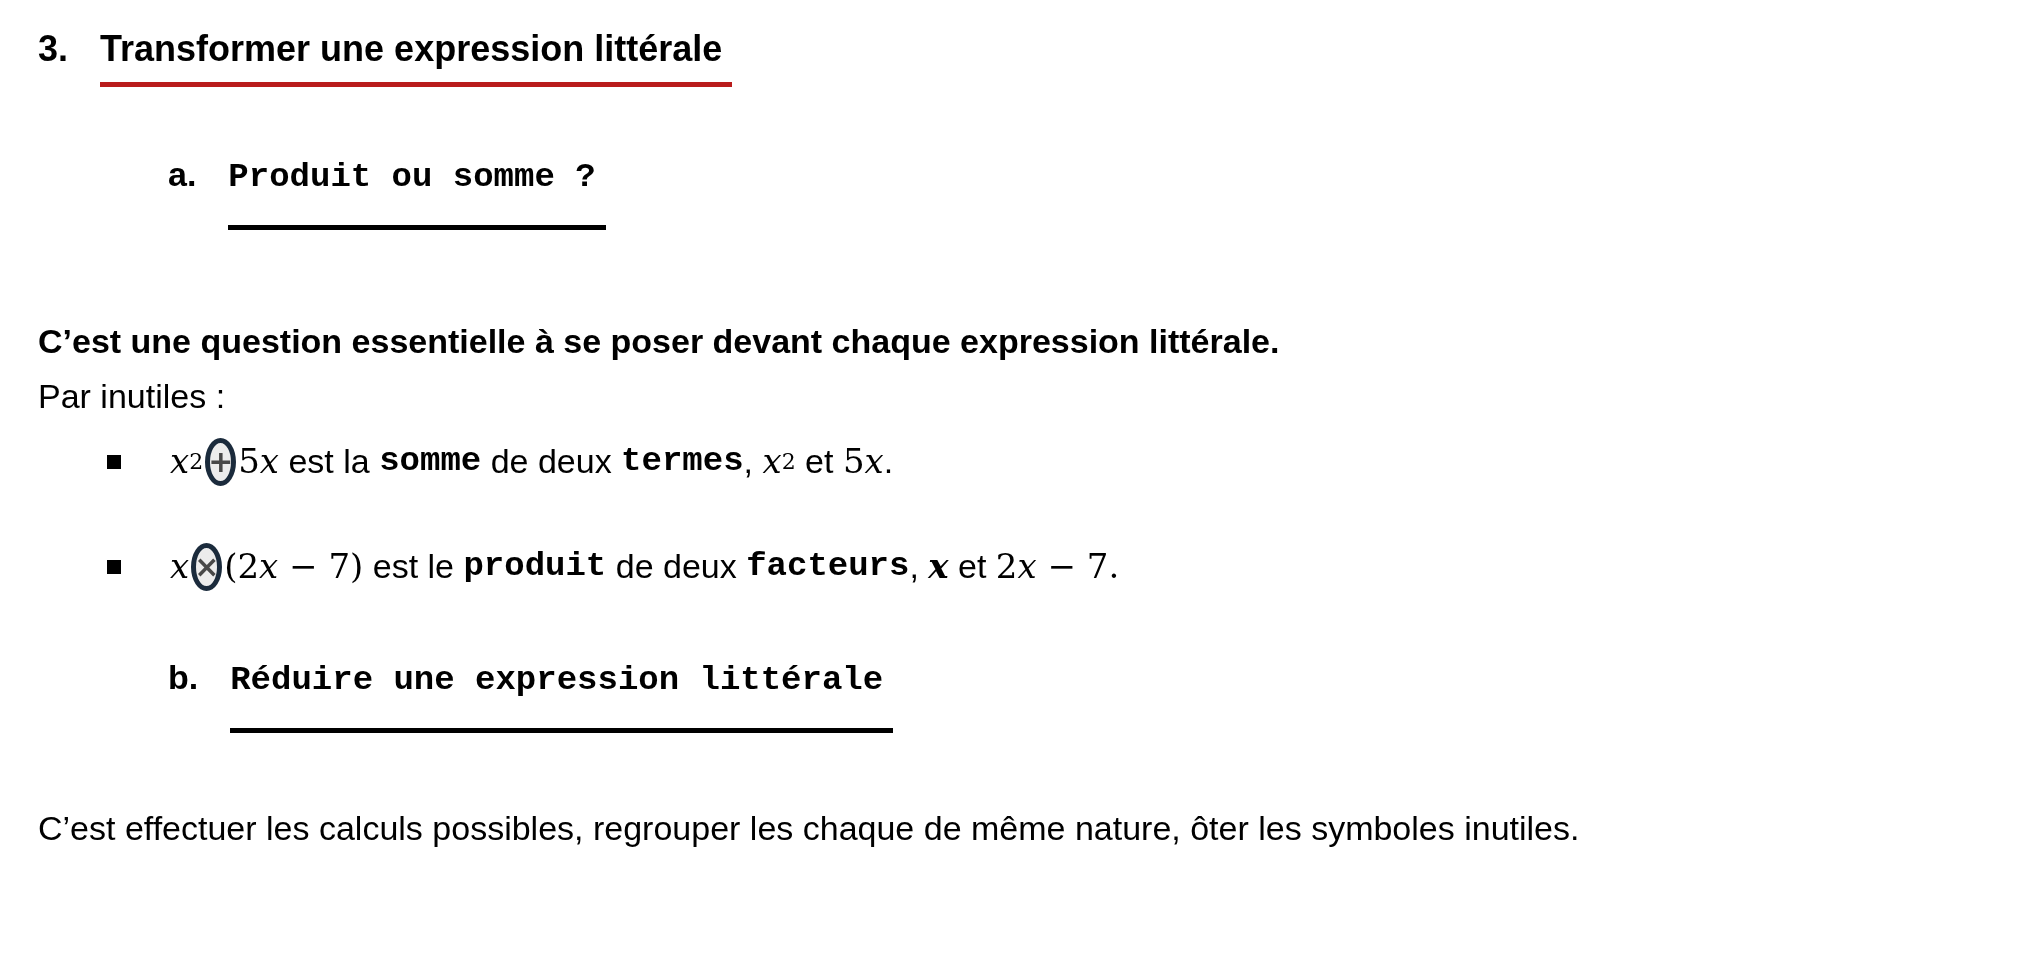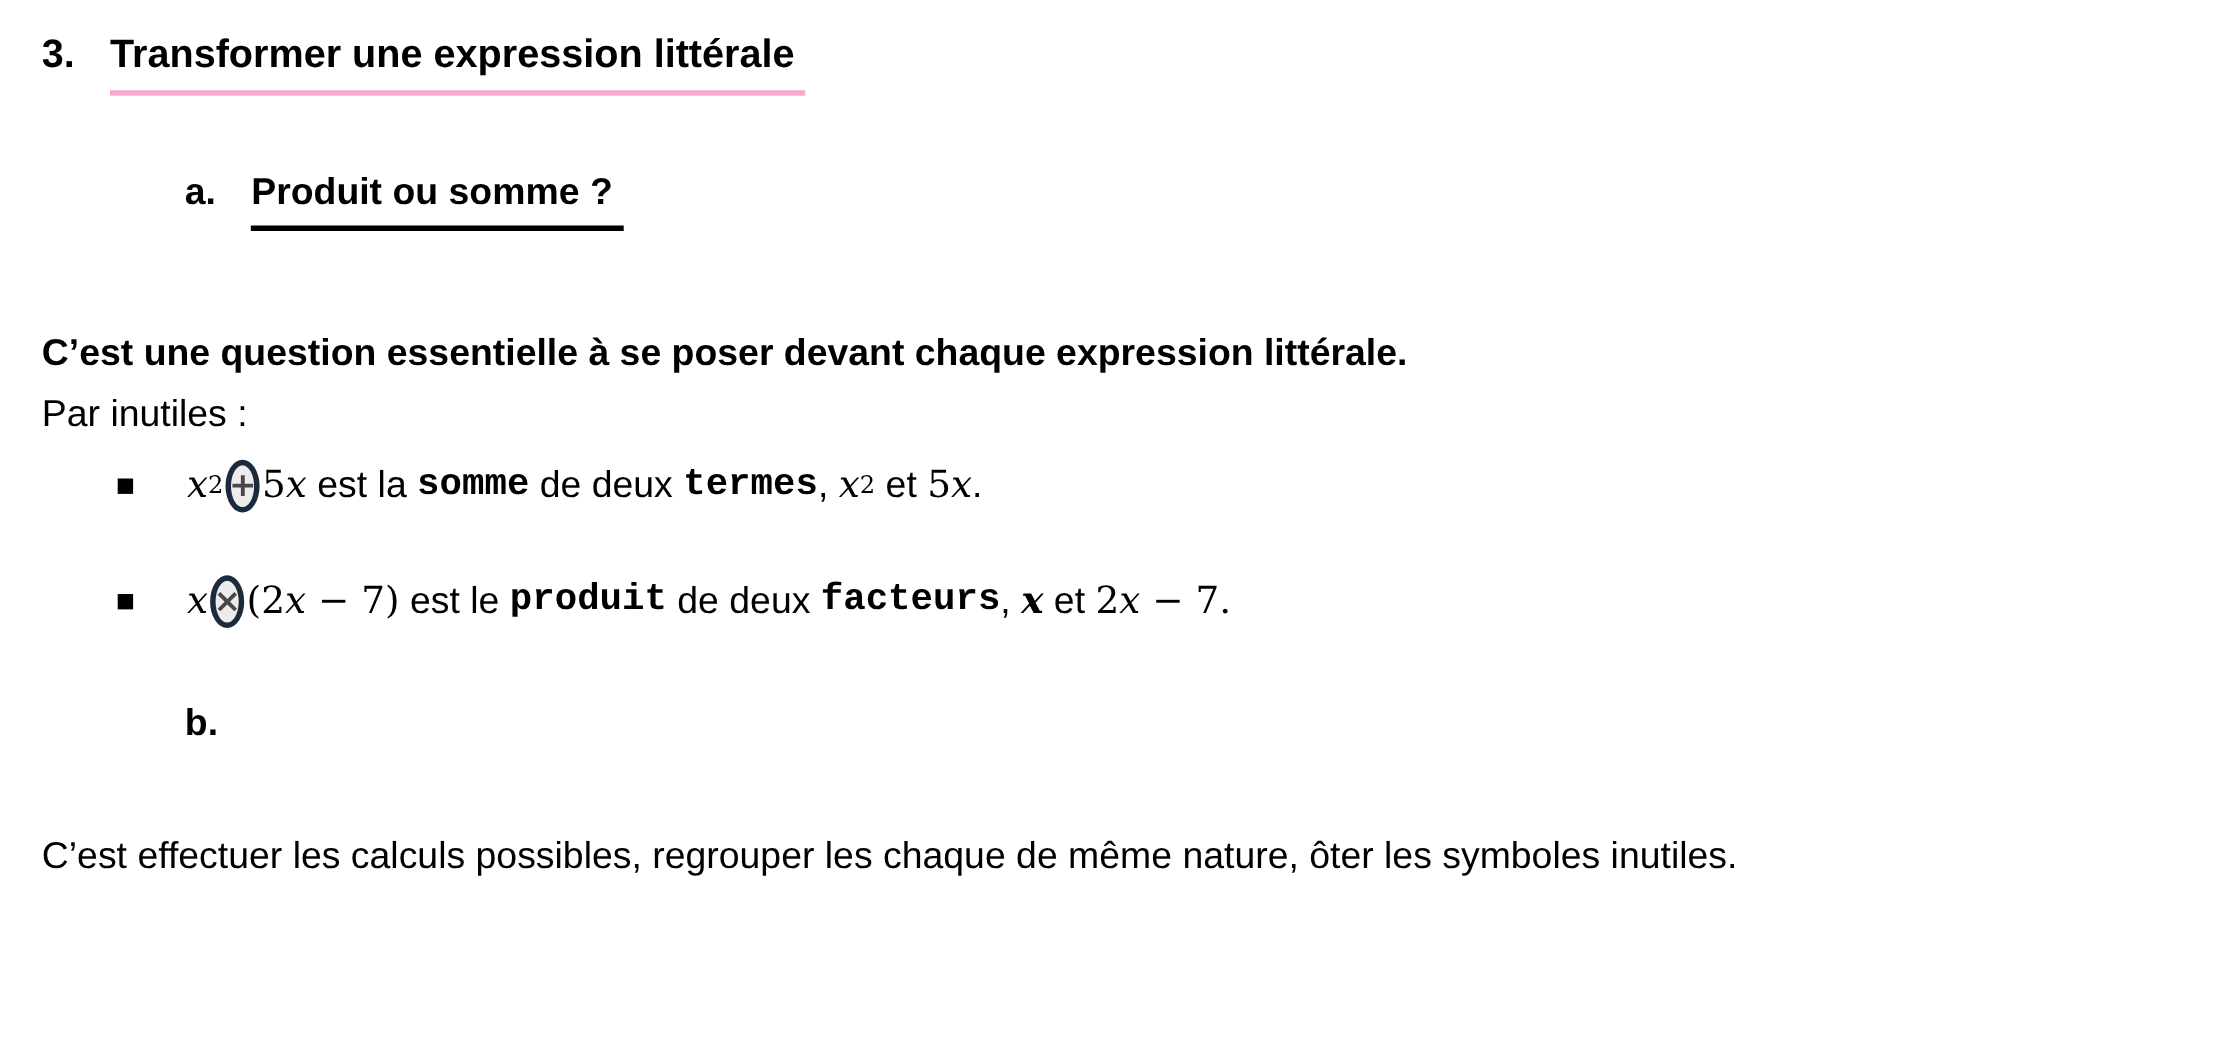--- a/index.html
+++ b/index.html
@@ -16,26 +16,26 @@
     background:var(--page-bg);
     color:var(--text-color);
     font-family:"Liberation Sans","DejaVu Sans",sans-serif;
     overflow:hidden;
   }
   .doc{padding:16px 38px 0 38px;font-size:34px;line-height:1.5;}
 
   
   .h-main{display:flex;align-items:baseline;font-size:36px;font-weight:bold;margin:6px 0 0 0;}
   .h-main .h-num{margin-right:32px;}
-  .h-main .h-title{border-bottom:5px solid #f9a8d4;padding-bottom:6px;padding-right:10px;}
+  .h-main .h-title{border-bottom:5px solid #b91c1c;padding-bottom:6px;padding-right:10px;}
 
   
   .h-sub{display:flex;align-items:baseline;font-size:34px;font-weight:bold;margin:0;}
   .h-sub .h-letter{margin-left:130px;margin-right:32px;}
-  .h-sub .h-title{border-bottom:5px solid #000;padding-bottom:5px;padding-right:10px;}
+  .h-sub .h-title{border-bottom:5px solid #000;padding-bottom:22px;padding-right:10px;font-family:Liberation Mono, monospace;}
 
   .p-intro{margin:60px 0 0 0;text-align:justify;}
   .h-a{margin-top:62px;}
   .p-emph{margin:84px 0 0 0;line-height:1.62;}
   .p-emph .emph-line{font-weight:bold;}
 
   
   .bullet{display:flex;align-items:center;padding-left:69px;}
   .bullet-1{margin-top:12px;}
   .bullet-2{margin-top:54px;}
@@ -92,17 +92,18 @@
     <span class="content"><span class="m">x</span><sup class="mn">2</sup><span class="circled-op"><span class="op-glyph">+</span></span><span class="mn">5</span><span class="m">x</span><span> est la </span><span class="b">somme</span><span> de deux </span><span class="b">termes</span><span>, </span><span class="m">x</span><sup class="mn">2</sup><span> et </span><span class="mn">5</span><span class="m">x</span><span>.</span></span>
   </div>
 
   <div class="bullet bullet-2">
     <span class="marker"></span>
     <span class="content"><span class="m">x</span><span class="circled-op"><span class="op-glyph">×</span></span><span class="mn">(2</span><span class="m">x</span><span class="mn"> − 7)</span><span> est le </span><span class="b">produit</span><span> de deux </span><span class="b">facteurs</span><span>, </span><span class="mb">x</span><span> et </span><span class="mn">2</span><span class="m">x</span><span class="mn"> − 7.</span></span>
   </div>
 
   <h2 class="h-sub h-b">
     <span class="h-letter">b.</span>
+    <span class="h-title">Réduire une expression littérale</span>
   </h2>
 
   <p class="p-close">C’est effectuer les calculs possibles, regrouper les chaque de même nature, ôter les symboles inutiles.</p>
 
 </div>
 
 </body></html>

